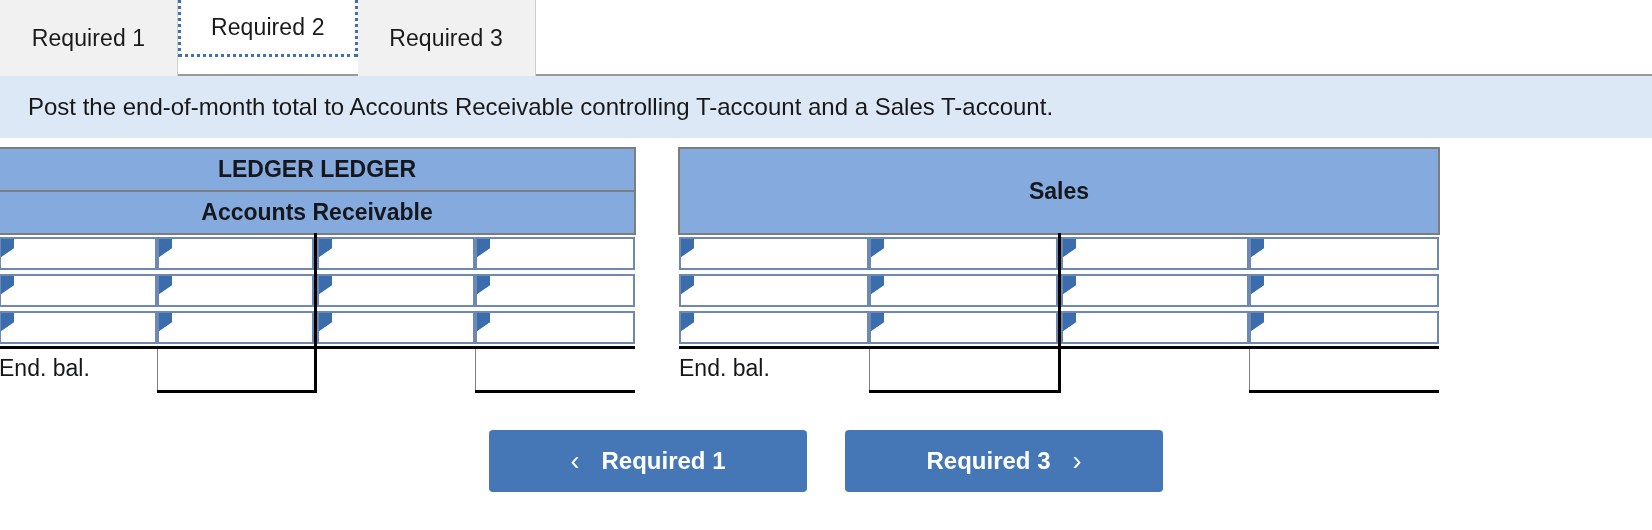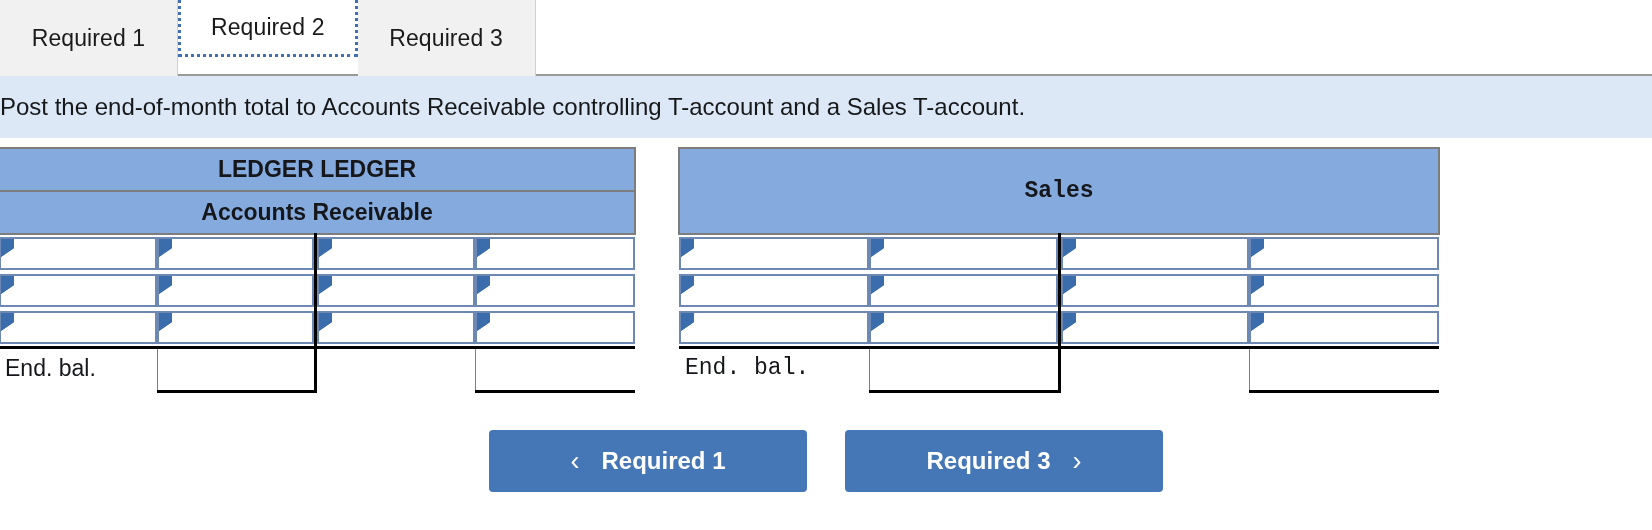--- a/index.html
+++ b/index.html
@@ -53,21 +53,21 @@
     flex: 1;
     background: #ffffff;
   }
 
   
   .instruction-bar {
     background: #dde8f7;
     height: 62px;
     display: flex;
     align-items: center;
-    padding-left: 0;
+    padding-left: 28px;
     box-sizing: border-box;
   }
   .instruction-text {
     font-size: 24px;
     color: #16181a;
   }
 
   
   .worksheet {
     position: relative;
@@ -140,21 +140,21 @@
     border-left: 13px solid #3b6cab;
     border-top: 9px solid transparent;
     border-bottom: 9px solid transparent;
   }
 
   
   .endrow td {
     border-top: 3px solid #000000;
     border-right: 1px solid #7f7f7f;
     height: 44px;
-    padding: 0 0 0 6px;
+    padding: 0 0 0 0;
     font-size: 23px;
     color: #15171a;
     vertical-align: top;
     line-height: 38px;
     background: #ffffff;
     box-sizing: border-box;
   }
   .endrow td.sep-left {
     border-left: 3px solid #000000;
   }
@@ -302,21 +302,21 @@
       <td>End. bal.</td>
       <td class="underlined"></td>
       <td class="sep-left"></td>
       <td class="underlined no-right"></td>
     </tr>
   </tbody>
     </table>
 
   <div class="gap-col"></div>
 
-  <table class="taccount" style="width:760px;font-family:Liberation Mono, monospace;">
+  <table class="taccount" style="width:760px;">
     <colgroup>
       <col style="width:190px">
       <col style="width:190px">
       <col style="width:190px">
       <col style="width:190px">
     </colgroup>
     <tbody>
         <tr>
       <td class="hdr tall" colspan="4">Sales</td>
     </tr>

